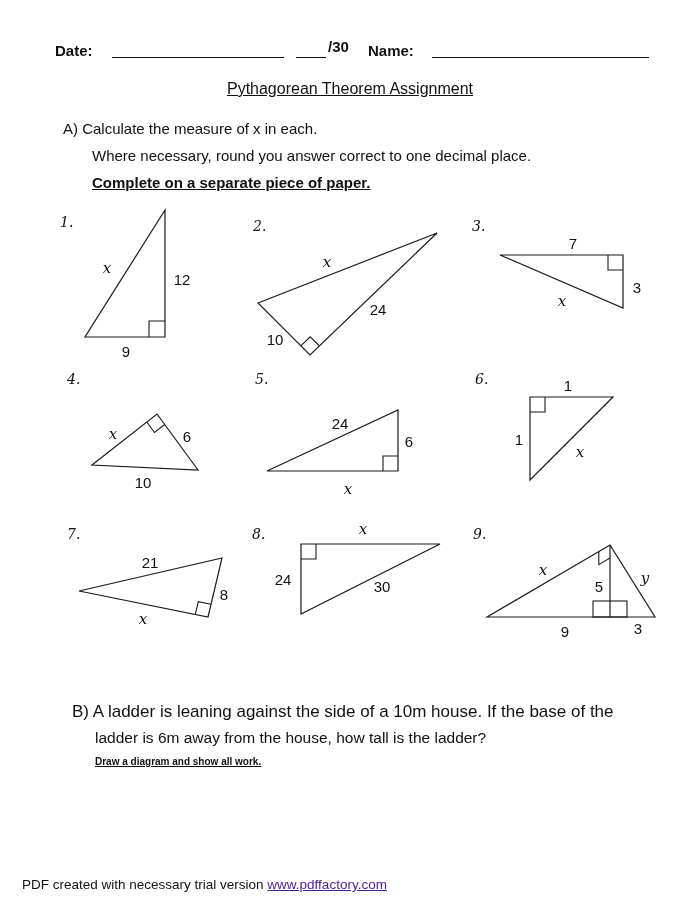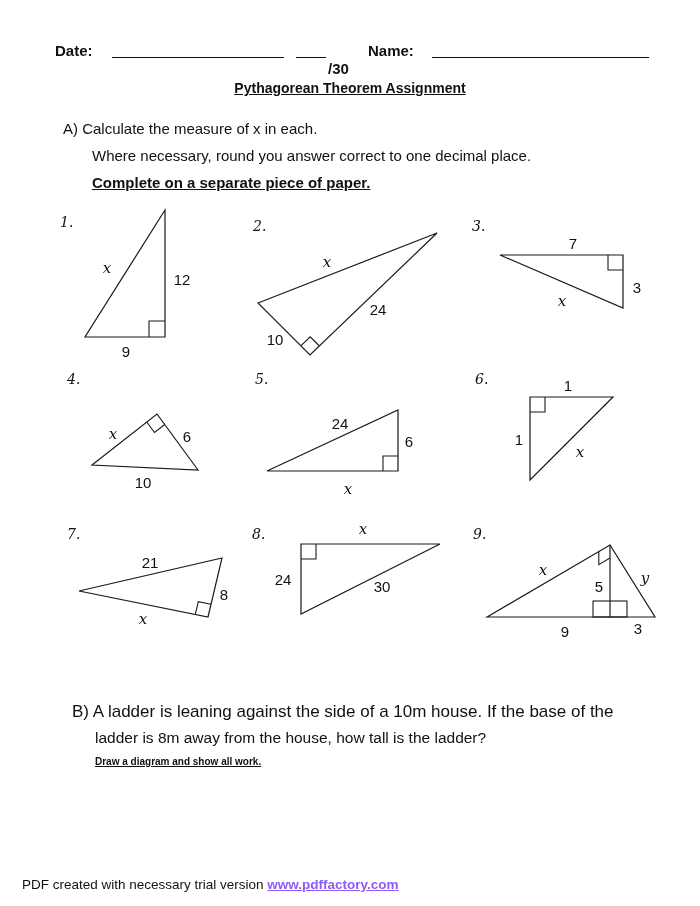--- a/index.html
+++ b/index.html
@@ -2,43 +2,43 @@
 <html><head>
 <meta charset="utf-8">
 <style>
   html,body{margin:0;padding:0;background:#fff;}
   .page{position:relative;width:700px;height:906px;background:#ffffff;
         font-family:"Liberation Sans",sans-serif;color:#111;overflow:hidden;}
   .abs{position:absolute;white-space:nowrap;}
   .hdr{font-weight:700;font-size:15px;}
   .blank{position:absolute;border-bottom:1.6px solid #111;height:16px;}
   .title{position:absolute;left:0;top:80px;width:700px;text-align:center;
-         font-weight:700;font-size:14px;text-decoration:underline;}
+         font-weight:400;font-size:16px;text-decoration:underline;}
   .body-line{font-size:15px;text-align:right;}
   .bold{font-weight:700;text-decoration:underline;}
   .fig{position:absolute;}
   .fig svg{display:block;overflow:visible;}
   .tri{fill:none;stroke:#1a1a1a;stroke-width:1.2;stroke-linejoin:miter;}
   .ra{fill:none;stroke:#1a1a1a;stroke-width:1.1;}
   .num{font:italic 14px "DejaVu Serif",serif;fill:#111;}
   .var{font:italic 15px "DejaVu Serif",serif;fill:#111;text-anchor:middle;}
   .len{font:15px "Liberation Sans",sans-serif;fill:#111;text-anchor:middle;}
   .footer{position:absolute;left:22px;top:877px;font-size:13.5px;color:#111;}
-  .footer a{color:#8b5cf6;text-decoration:underline;cursor:pointer;font-weight:bold;}
+  .footer a{color:#4c1d95;text-decoration:underline;cursor:pointer;}
 </style>
 </head>
 <body>
 
 <div class="page">
 
   <div>
     <div class="abs hdr" style="left:55px;top:42px">Date:</div>
     <div class="blank" style="left:112px;top:41px;width:172px"></div>
     <div class="blank" style="left:296px;top:41px;width:30px"></div>
-    <div class="abs hdr" style="left:328px;top:60px">/30</div>
+    <div class="abs hdr" style="left:328px;top:38px">/30</div>
     <div class="abs hdr" style="left:368px;top:42px">Name:</div>
     <div class="blank" style="left:432px;top:41px;width:217px"></div>
   </div>
 
   <div class="title">Pythagorean Theorem Assignment</div>
 
   <div>
     <div class="abs body-line" style="left:63px;top:120px">A) Calculate the measure of x in each.</div>
     <div class="abs body-line" style="left:92px;top:147px">Where necessary, round you answer correct to one decimal place.</div>
     <div class="abs body-line bold" style="left:92px;top:174px">Complete on a separate piece of paper.</div>
@@ -146,21 +146,21 @@
         <text class="len" x="136" y="69">5</text>
         <text class="len" x="102" y="114">9</text>
         <text class="len" x="175" y="111">3</text>
       </svg>
     </div>
 
   </div>
 
   <div>
     <div class="abs body-line" style="left:72px;top:702px;font-size:17px">B) A ladder is leaning against the side of a 10m house. If the base of the</div>
-    <div class="abs body-line" style="left:95px;top:729px;font-size:15.5px">ladder is 8m away from the house, how tall is the ladder?</div>
+    <div class="abs body-line" style="left:95px;top:729px;font-size:15.5px">ladder is 6m away from the house, how tall is the ladder?</div>
     <div class="abs body-line bold" style="left:95px;top:756px;font-size:10px">Draw a diagram and show all work.</div>
   </div>
 
   <div class="footer">
     <span>PDF created with necessary trial version </span><a>www.pdffactory.com</a>
   </div>
 
 </div>
 
 </body></html>

